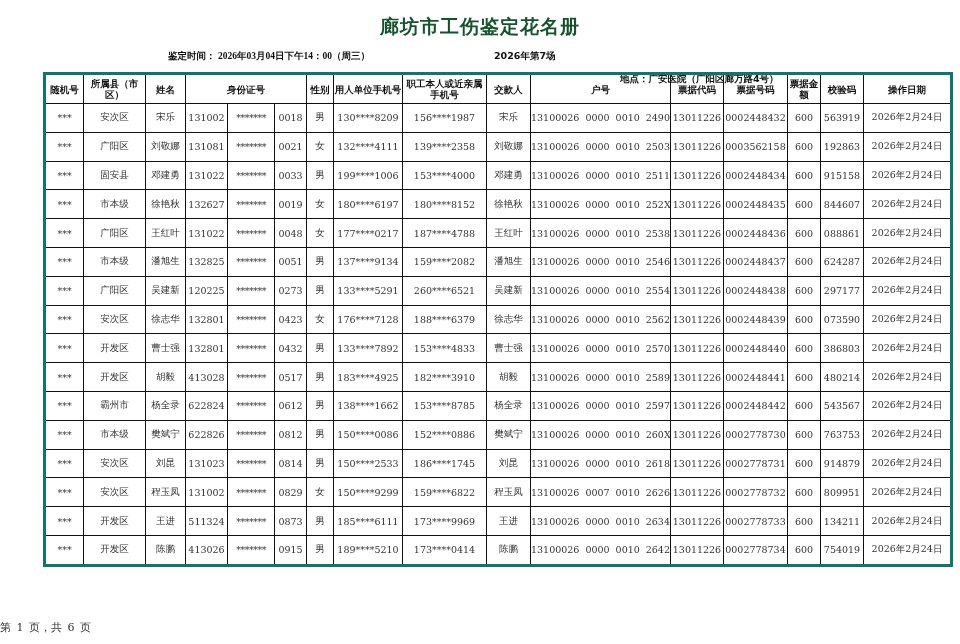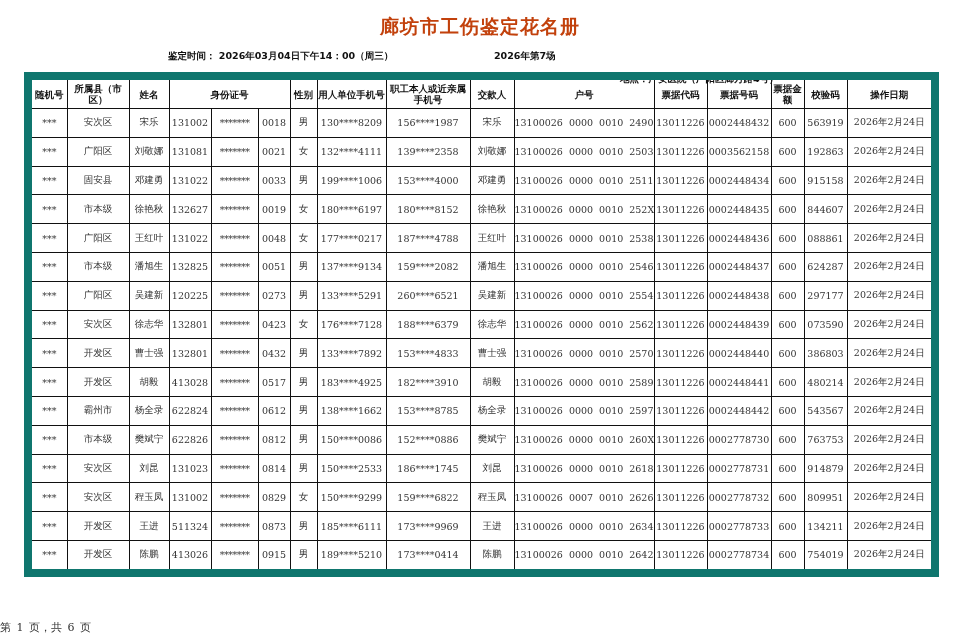--- a/index.html
+++ b/index.html
@@ -1,27 +1,27 @@
 <!DOCTYPE html>
 <html><head>
 <meta charset="utf-8">
 <style>
   html, body { margin: 0; padding: 0; background: #ffffff; }
   body { width: 960px; height: 644px; position: relative; overflow: hidden;
          font-family: "DejaVu Serif", "Liberation Serif", serif; color: #222; }
   .title { position: absolute; left: 0; width: 960px; top: 14px; text-align: center;
-           font-size: 19px; font-weight: bold; letter-spacing: 1px; color: #c2410c;
+           font-size: 19px; font-weight: bold; letter-spacing: 1px; color: #14532d;
            font-family: "DejaVu Sans", "Liberation Sans", sans-serif; }
   .sub { position: absolute; top: 50px; font-size: 9.5px; font-weight: bold; color: #111;
          font-family: "DejaVu Sans", "Liberation Sans", sans-serif; white-space: nowrap; }
-  .sub-time { left: 168px; }
+  .sub-time { left: 168px; font-family: Liberation Serif, serif; }
   .sub-session { left: 494px; }
   .sub-place { left: 620px; margin-top: 23px; }
-  table.roster { position: absolute; left: 24px; top: 72px; border-collapse: collapse;
-                 table-layout: fixed; width: 907px; border: 8px solid #0f766e; }
+  table.roster { position: absolute; left: 43px; top: 72px; border-collapse: collapse;
+                 table-layout: fixed; width: 907px; border: 3px solid #0f766e; }
   table.roster th, table.roster td { border: 1.5px solid #111; text-align: center; vertical-align: middle;
                  padding: 0; overflow: hidden; white-space: nowrap; }
   table.roster th { height: 28px; font-size: 9.5px; font-weight: bold; line-height: 11px; color: #111;
                     font-family: "DejaVu Sans", "Liberation Sans", sans-serif; white-space: normal; }
   table.roster td { height: 27.8px; font-size: 9.5px; color: #333; }
   td.mask { font-size: 8px; letter-spacing: -0.5px; }
   td.acct { word-spacing: 3px; }
   .footer { position: absolute; top: 620px; left: 0; width: 960px; text-align: left;
             font-size: 11px; color: #333; word-spacing: 2px; }
 </style>

